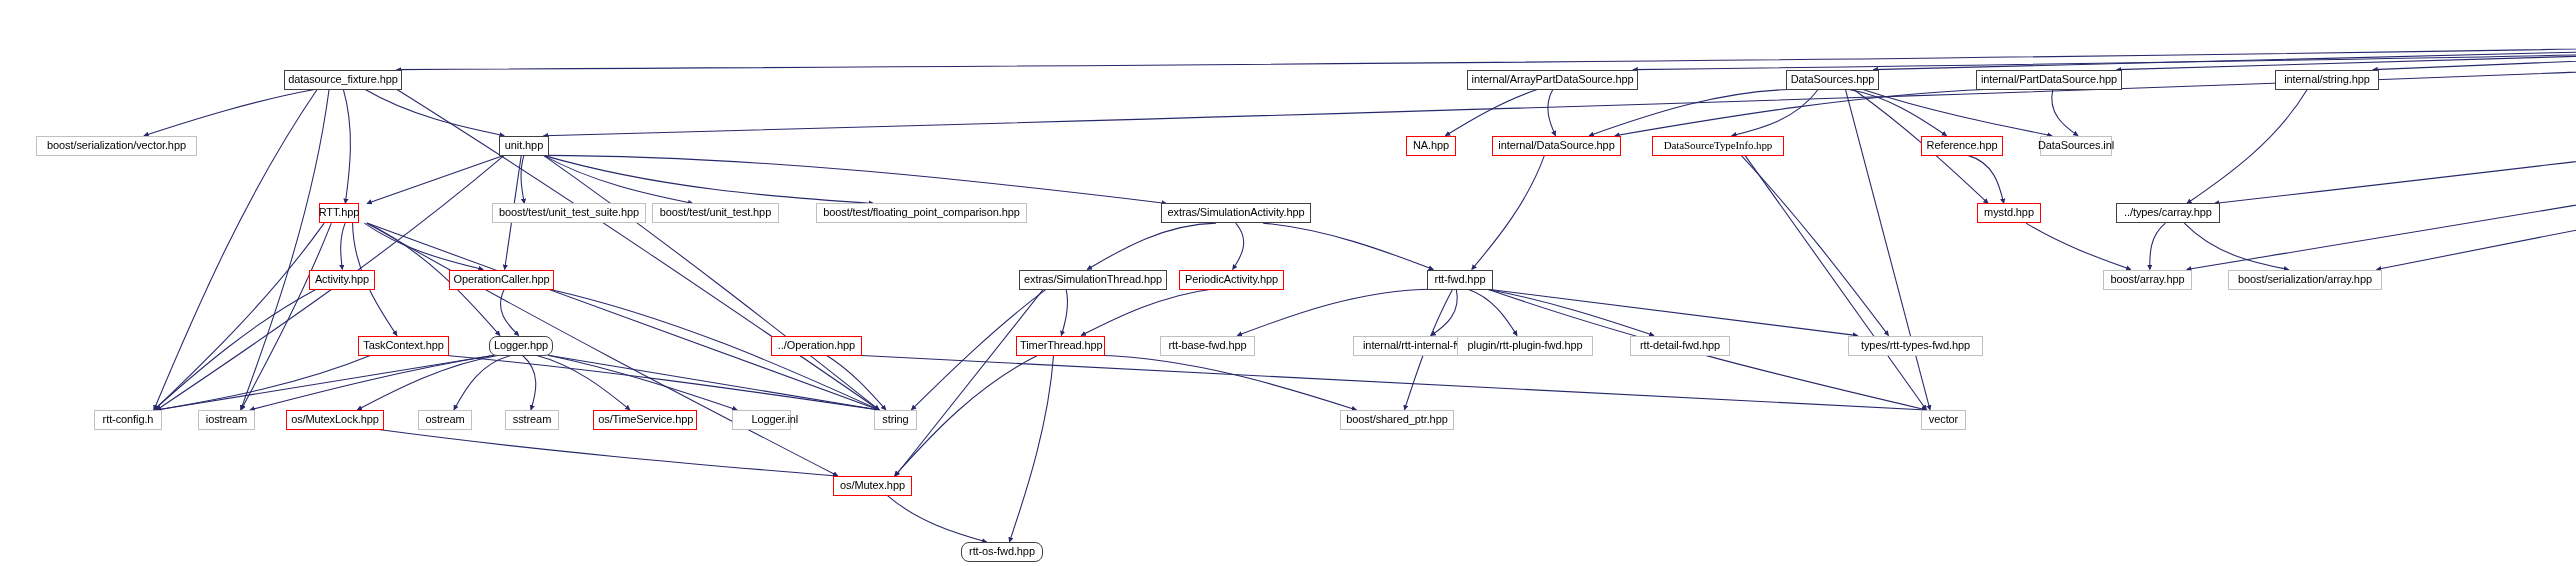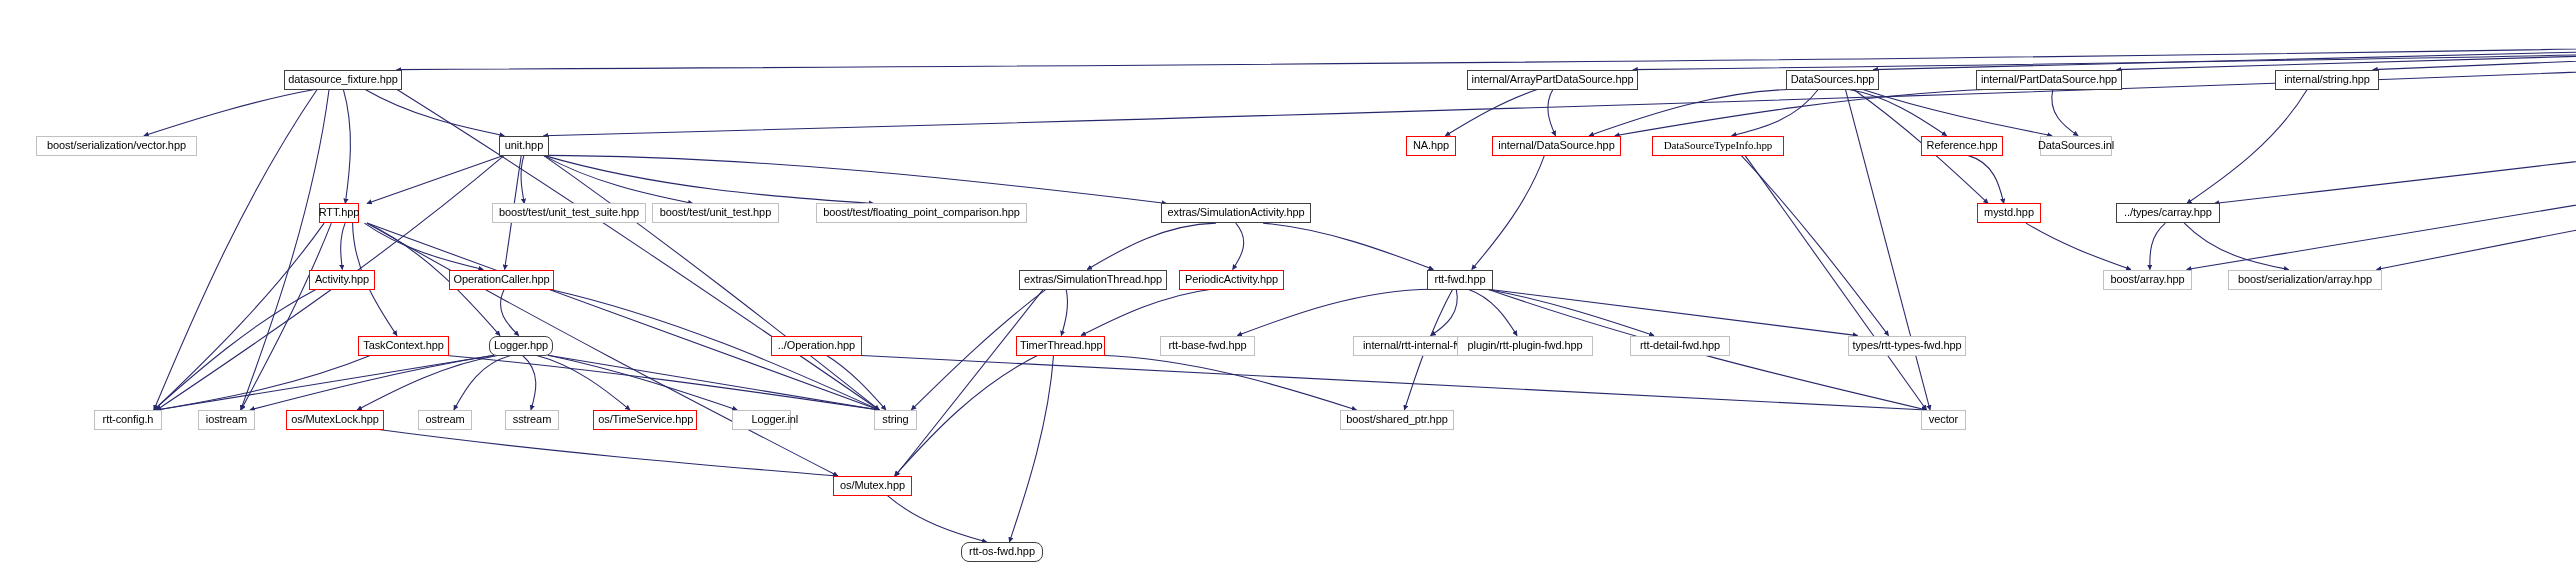--- a/index.html
+++ b/index.html
@@ -177,21 +177,21 @@
       <div class="node plain" style="left: 2103px; top: 270px; width: 89px;">boost/array.hpp</div>
       <div class="node plain" style="left: 2228px; top: 270px; width: 154px;">boost/serialization/array.hpp</div>
       <div class="node red" style="left: 358px; top: 336px; width: 91px;">TaskContext.hpp</div>
       <div class="node solid" style="left: 489px; top: 336px; width: 64px; border-radius: 8px;">Logger.hpp</div>
       <div class="node red" style="left: 771px; top: 336px; width: 91px;">../Operation.hpp</div>
       <div class="node red" style="left: 1016px; top: 336px; width: 89px; padding-left: 6px;">TimerThread.hpp</div>
       <div class="node plain" style="left: 1160px; top: 336px; width: 95px;">rtt-base-fwd.hpp</div>
       <div class="node plain" style="left: 1353px; top: 336px; width: 148px;">internal/rtt-internal-fwd.hpp</div>
       <div class="node plain" style="left: 1457px; top: 336px; width: 136px;">plugin/rtt-plugin-fwd.hpp</div>
       <div class="node plain" style="left: 1630px; top: 336px; width: 100px;">rtt-detail-fwd.hpp</div>
-      <div class="node plain" style="left: 1848px; top: 336px; width: 118px;">types/rtt-types-fwd.hpp</div>
+      <div class="node plain" style="left: 1848px; top: 336px; width: 135px;">types/rtt-types-fwd.hpp</div>
       <div class="node plain" style="left: 94px; top: 410px; width: 68px;">rtt-config.h</div>
       <div class="node plain" style="left: 198px; top: 410px; width: 57px;">iostream</div>
       <div class="node red" style="left: 286px; top: 410px; width: 98px;">os/MutexLock.hpp</div>
       <div class="node plain" style="left: 418px; top: 410px; width: 54px;">ostream</div>
       <div class="node plain" style="left: 505px; top: 410px; width: 54px;">sstream</div>
       <div class="node red" style="left: 593px; top: 410px; width: 104px; padding-left: 6px;">os/TimeService.hpp</div>
       <div class="node plain" style="left: 732px; top: 410px; width: 59px; padding-left: 31px;">Logger.inl</div>
       <div class="node plain" style="left: 874px; top: 410px; width: 43px;">string</div>
       <div class="node plain" style="left: 1340px; top: 410px; width: 114px;">boost/shared_ptr.hpp</div>
       <div class="node plain" style="left: 1921px; top: 410px; width: 45px;">vector</div>

